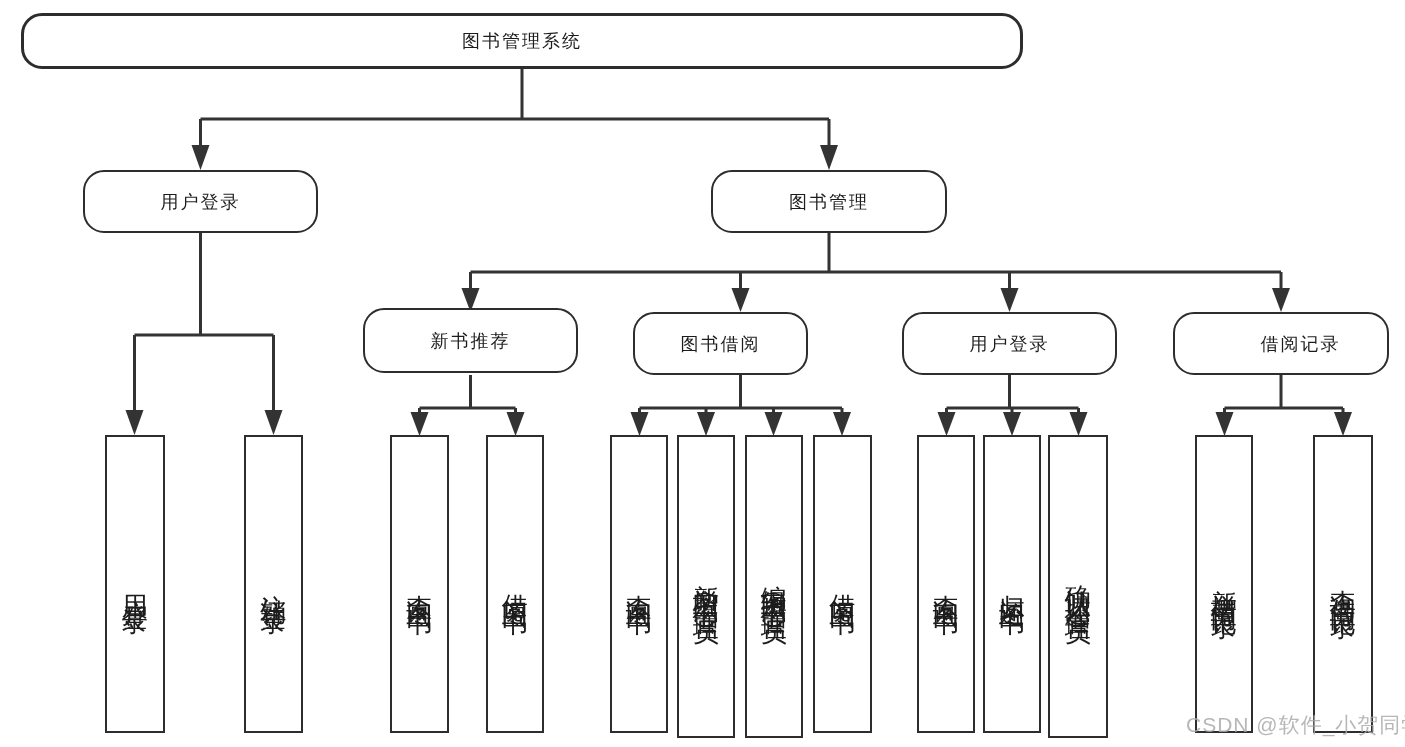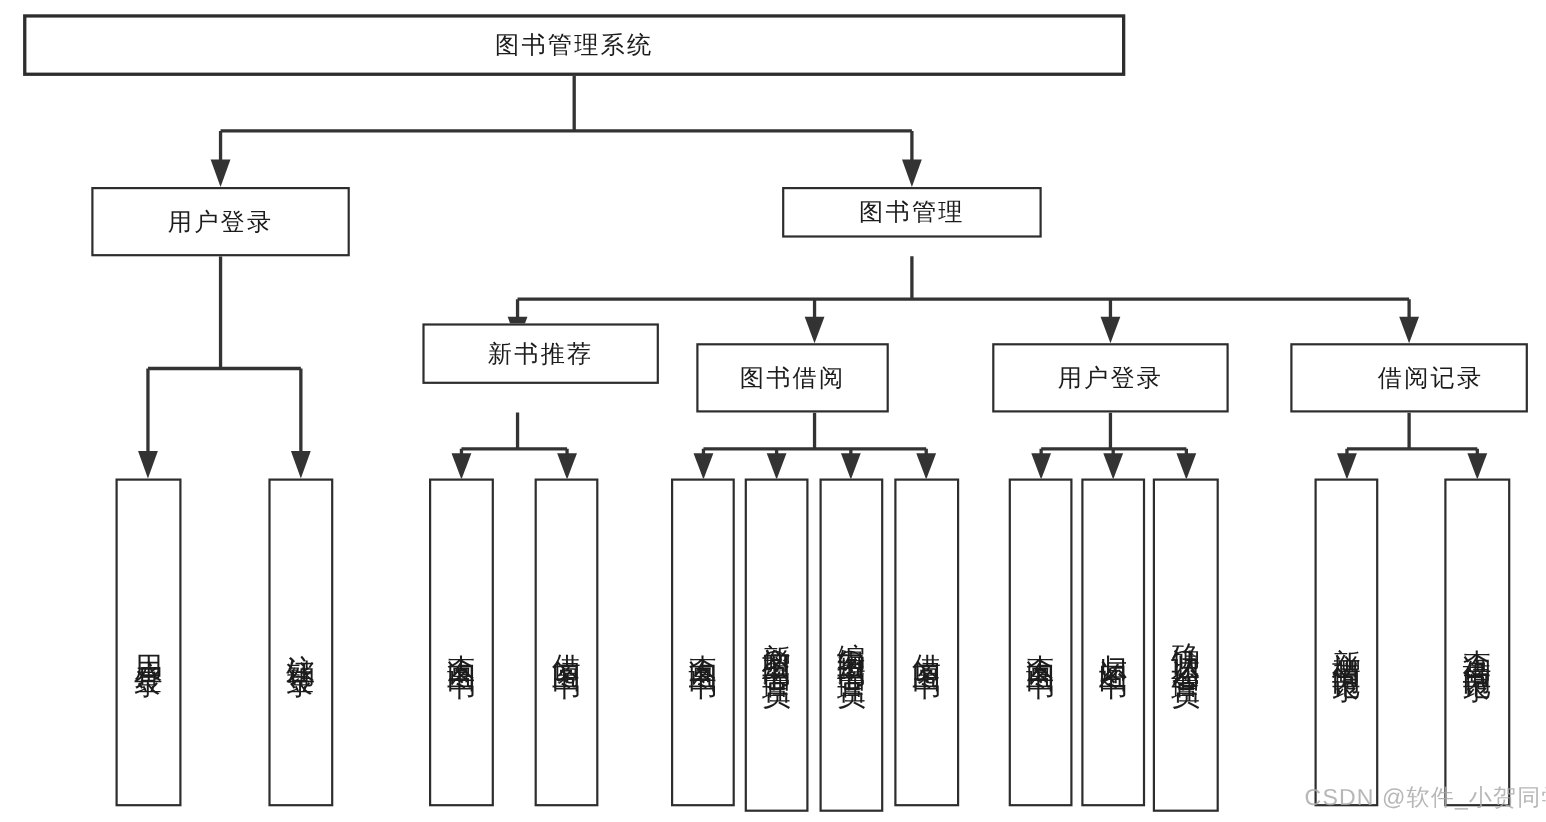--- a/index.html
+++ b/index.html
@@ -15,21 +15,21 @@
 
   .node {
     position:absolute;
     background:#ffffff;
     border:2.5px solid #2d2d2d;
     color:#1c1c1c;
     display:flex; align-items:center; justify-content:center;
     z-index:2;
   }
   .root  { border-width:3px; font-size:26px; letter-spacing:2px; }
-  .hbox  { font-size:22px; letter-spacing:2px; }
+  .hbox  { font-size:18px; letter-spacing:2px;border-radius:21px; }
   .vbox  {
     writing-mode:vertical-rl;
     text-orientation:mixed;
     font-size:26px;
     letter-spacing:5px;
     line-height:1.1;
     text-align:center;
   }
 
   .watermark {
@@ -90,23 +90,23 @@
       <polygon points="1069.5,412 1087.5,412 1078.5,436"></polygon>
 
       <polygon points="1215.5,412 1233.5,412 1224.5,436"></polygon>
       <polygon points="1334,412 1352,412 1343,436"></polygon>
     </g>
   </svg>
 
   <div class="node root hbox" style="left:21px; top:13px; width:1002px; height:56px;">图书管理系统</div>
 
   <div class="node hbox" style="left:83px; top:170px; width:235px; height:63px;">用户登录</div>
-  <div class="node hbox" style="left:711px; top:170px; width:236px; height:46px;">图书管理</div>
+  <div class="node hbox" style="left:711px; top:170px; width:236px; height:63px;">图书管理</div>
 
-  <div class="node hbox" style="left:363px; top:294px; width:215px; height:55px;margin-left:21px;">新书推荐</div>
+  <div class="node hbox" style="left:363px; top:308px; width:215px; height:65px;">新书推荐</div>
   <div class="node hbox" style="left:633px; top:312px; width:175px; height:63px;">图书借阅</div>
   <div class="node hbox" style="left:902px; top:312px; width:215px; height:63px;">用户登录</div>
   <div class="node hbox" style="left:1173px; top:312px; width:216px; height:63px;padding-left:39px;">借阅记录</div>
 
   <div class="node vbox" style="left:105px; top:435px; width:60px; height:298px;">用户登录</div>
   <div class="node vbox" style="left:244px; top:435px; width:59px; height:298px;">注销登录</div>
 
   <div class="node vbox" style="left:390px; top:435px; width:59px; height:298px;">查询图书</div>
   <div class="node vbox" style="left:486px; top:435px; width:58px; height:298px;">借阅图书</div>
 

